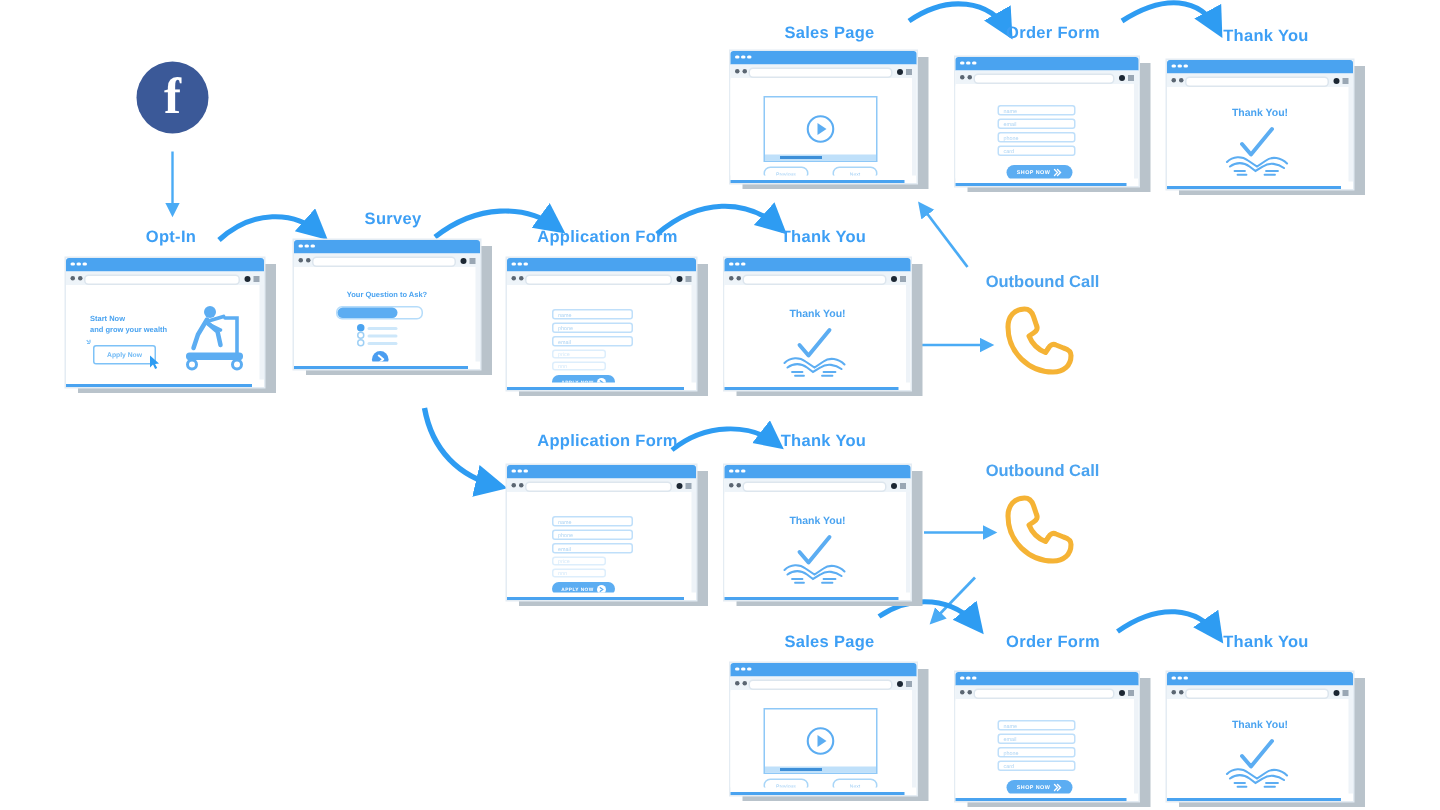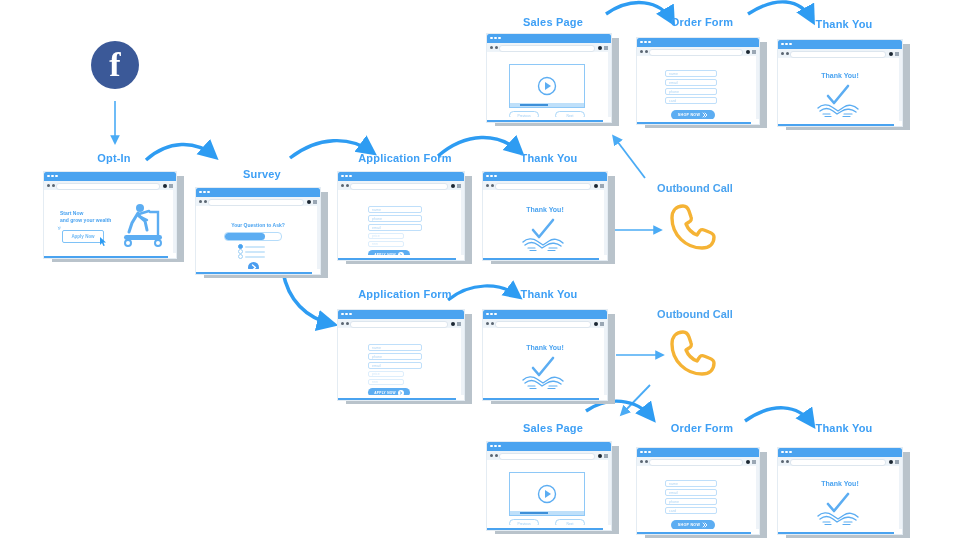--- a/index.html
+++ b/index.html
@@ -177,21 +177,21 @@
           <rect x="8" y="33" width="38" height="5" rx="2.4" fill="#5cadf2"></rect>
           <circle cx="12" cy="41" r="3" fill="none" stroke="#5cadf2" stroke-width="2"></circle>
           <circle cx="42" cy="41" r="3" fill="none" stroke="#5cadf2" stroke-width="2"></circle>
         </svg>
       </div>
       <div class="win-scroll"></div>
       <div class="win-foot" style="width:124px;"></div>
     </div>
   </div>
 
-  <div class="node" style="left:196px;top:168px;width:132px;height:110px;text-decoration:underline;">
+  <div class="node" style="left:196px;top:140px;width:132px;height:110px;text-decoration:underline;">
     <div class="node-title">Survey</div>
     <div class="win-shadow" style="left:8px;top:24px;width:124px;height:86px;"></div>
     <div class="win" style="left:0;top:20px;width:124px;height:86px;box-shadow:0 0 0 1px #e4ecf3;">
       <div class="win-chrome">
           <div class="win-dots">
             <i></i>
             <i></i>
             <i></i>
           </div>
         </div>

